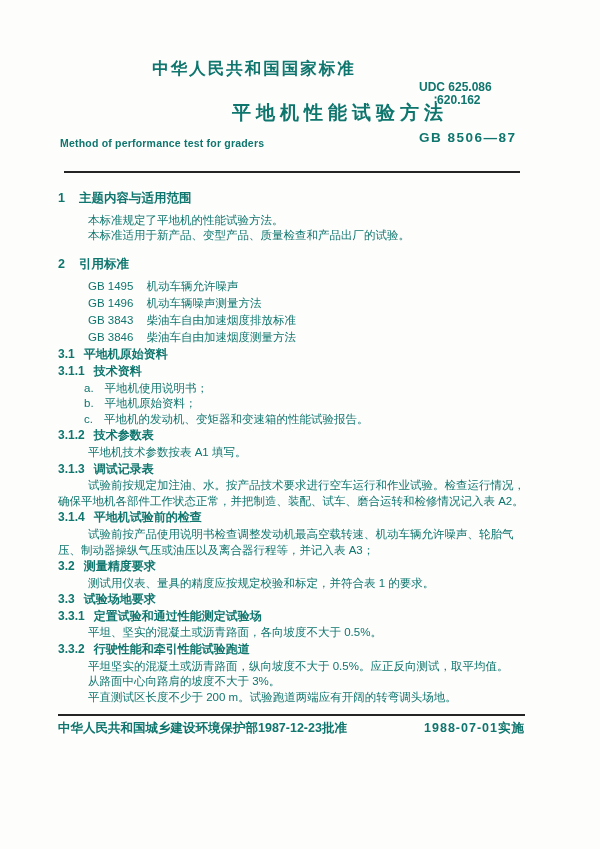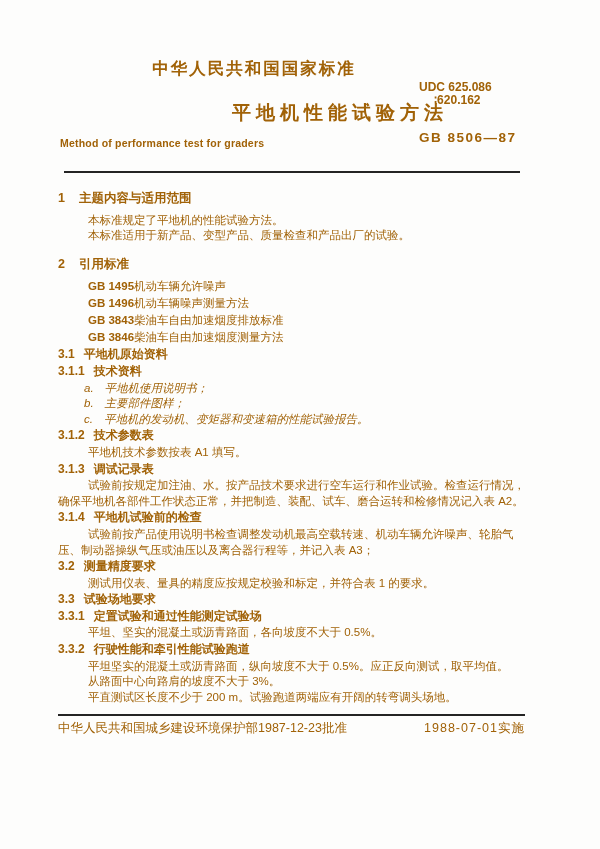--- a/index.html
+++ b/index.html
@@ -1,21 +1,21 @@
 <!DOCTYPE html>
 <html><head>
 <meta charset="utf-8">
 <style>
   html,body{margin:0;padding:0;background:#e8e8e6;}
   .page{
     position:relative;
     width:600px;height:849px;
     margin:0 auto;
     background:#fdfdfc;
-    color:#a16207;
+    color:#0f766e;
     font-family:"Liberation Sans",sans-serif;
     overflow:hidden;
   }
   
   .org-line{
     position:absolute;top:58px;left:60px;width:388px;
     text-align:center;font-size:16.5px;font-weight:bold;letter-spacing:2px;
   }
   .udc-block{
     position:absolute;top:81px;left:419px;
@@ -43,31 +43,31 @@
     position:absolute;top:178px;left:58px;width:468px;
     font-size:11.5px;line-height:15.6px;
   }
   .blk{margin:0;}
   .blk.h1{font-weight:bold;font-size:12.5px;margin-top:13px;margin-bottom:6px;}
   .blk.h1 .num{margin-right:14px;}
   .blk.h2{font-weight:bold;font-size:12px;margin-top:1px;margin-bottom:1px;}
   .blk.h2 .num{margin-right:9px;}
   .blk.para{text-indent:30px;}
   .blk.ref{padding-left:30px;line-height:17px;}
-  .blk.ref .code{font-weight:bold;}
-  .blk.item{padding-left:26px;font-style:italic;}
+  .blk.ref .code{margin-right:13px;}
+  .blk.item{padding-left:26px;}
   .blk.item .label{margin-right:11px;}
   
   .rule-bottom{
     position:absolute;top:714px;left:58px;width:467px;height:2px;background:#242424;
   }
   .footer-row{
     position:absolute;top:720px;left:58px;width:467px;
     display:flex;justify-content:space-between;align-items:flex-start;
-    font-size:12.5px;font-weight:normal;white-space:nowrap;
+    font-size:12.5px;font-weight:bold;white-space:nowrap;
   }
   .footer-effective{letter-spacing:1px;margin-left:35px;}
 </style>
 </head>
 <body>
 
 <div class="page">
 
   <div class="org-line">中华人民共和国国家标准</div>
 
@@ -89,21 +89,21 @@
       <div class="blk para">本标准规定了平地机的性能试验方法。</div>
       <div class="blk para">本标准适用于新产品、变型产品、质量检查和产品出厂的试验。</div>
       <div class="blk h1"><span class="num">2</span><span class="ttl">引用标准</span></div>
       <div class="blk ref"><span class="code">GB 1495</span><span class="ttl">机动车辆允许噪声</span></div>
       <div class="blk ref"><span class="code">GB 1496</span><span class="ttl">机动车辆噪声测量方法</span></div>
       <div class="blk ref"><span class="code">GB 3843</span><span class="ttl">柴油车自由加速烟度排放标准</span></div>
       <div class="blk ref"><span class="code">GB 3846</span><span class="ttl">柴油车自由加速烟度测量方法</span></div>
       <div class="blk h2"><span class="num">3.1</span><span class="ttl">平地机原始资料</span></div>
       <div class="blk h2"><span class="num">3.1.1</span><span class="ttl">技术资料</span></div>
       <div class="blk item"><span class="label">a.</span><span class="txt">平地机使用说明书；</span></div>
-      <div class="blk item"><span class="label">b.</span><span class="txt">主要部件图样；</span></div>
+      <div class="blk item"><span class="label">b.</span><span class="txt">平地机原始资料；</span></div>
       <div class="blk item"><span class="label">c.</span><span class="txt">平地机的发动机、变矩器和变速箱的性能试验报告。</span></div>
       <div class="blk h2"><span class="num">3.1.2</span><span class="ttl">技术参数表</span></div>
       <div class="blk para">平地机技术参数按表 A1 填写。</div>
       <div class="blk h2"><span class="num">3.1.3</span><span class="ttl">调试记录表</span></div>
       <div class="blk para">试验前按规定加注油、水。按产品技术要求进行空车运行和作业试验。检查运行情况，确保平地机各部件工作状态正常，并把制造、装配、试车、磨合运转和检修情况记入表 A2。</div>
       <div class="blk h2"><span class="num">3.1.4</span><span class="ttl">平地机试验前的检查</span></div>
       <div class="blk para">试验前按产品使用说明书检查调整发动机最高空载转速、机动车辆允许噪声、轮胎气压、制动器操纵气压或油压以及离合器行程等，并记入表 A3；</div>
       <div class="blk h2"><span class="num">3.2</span><span class="ttl">测量精度要求</span></div>
       <div class="blk para">测试用仪表、量具的精度应按规定校验和标定，并符合表 1 的要求。</div>
       <div class="blk h2"><span class="num">3.3</span><span class="ttl">试验场地要求</span></div>

